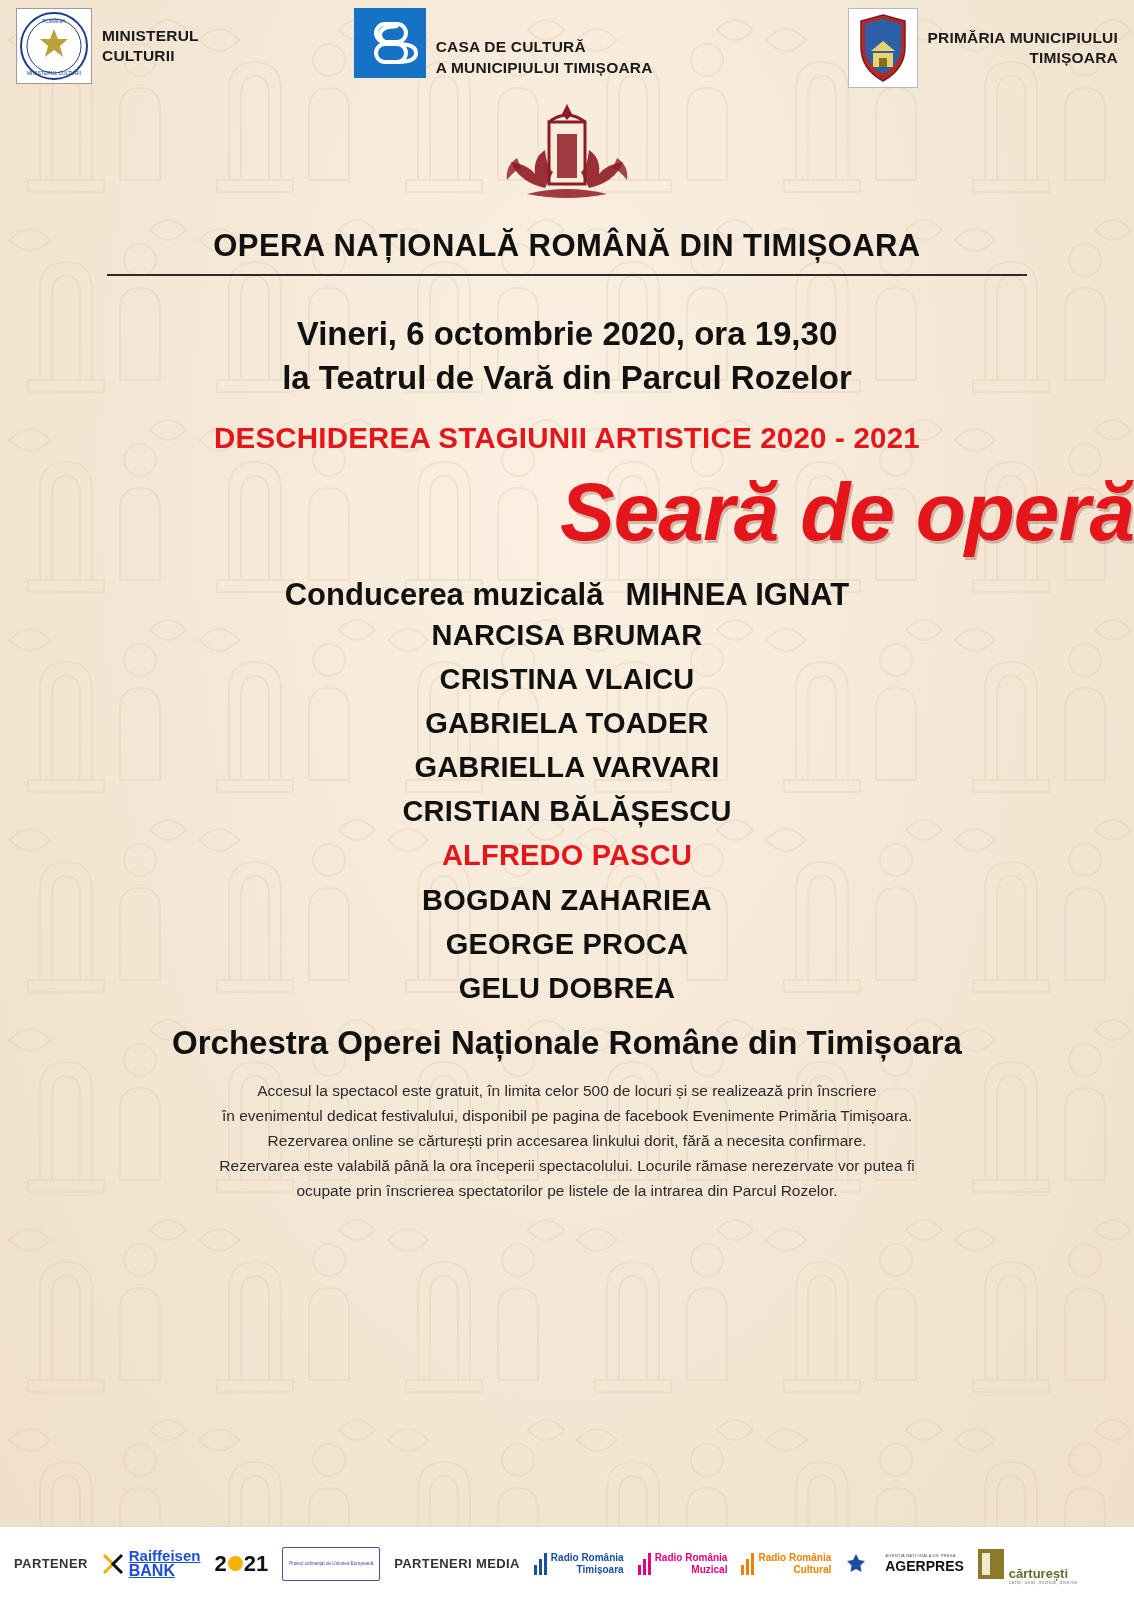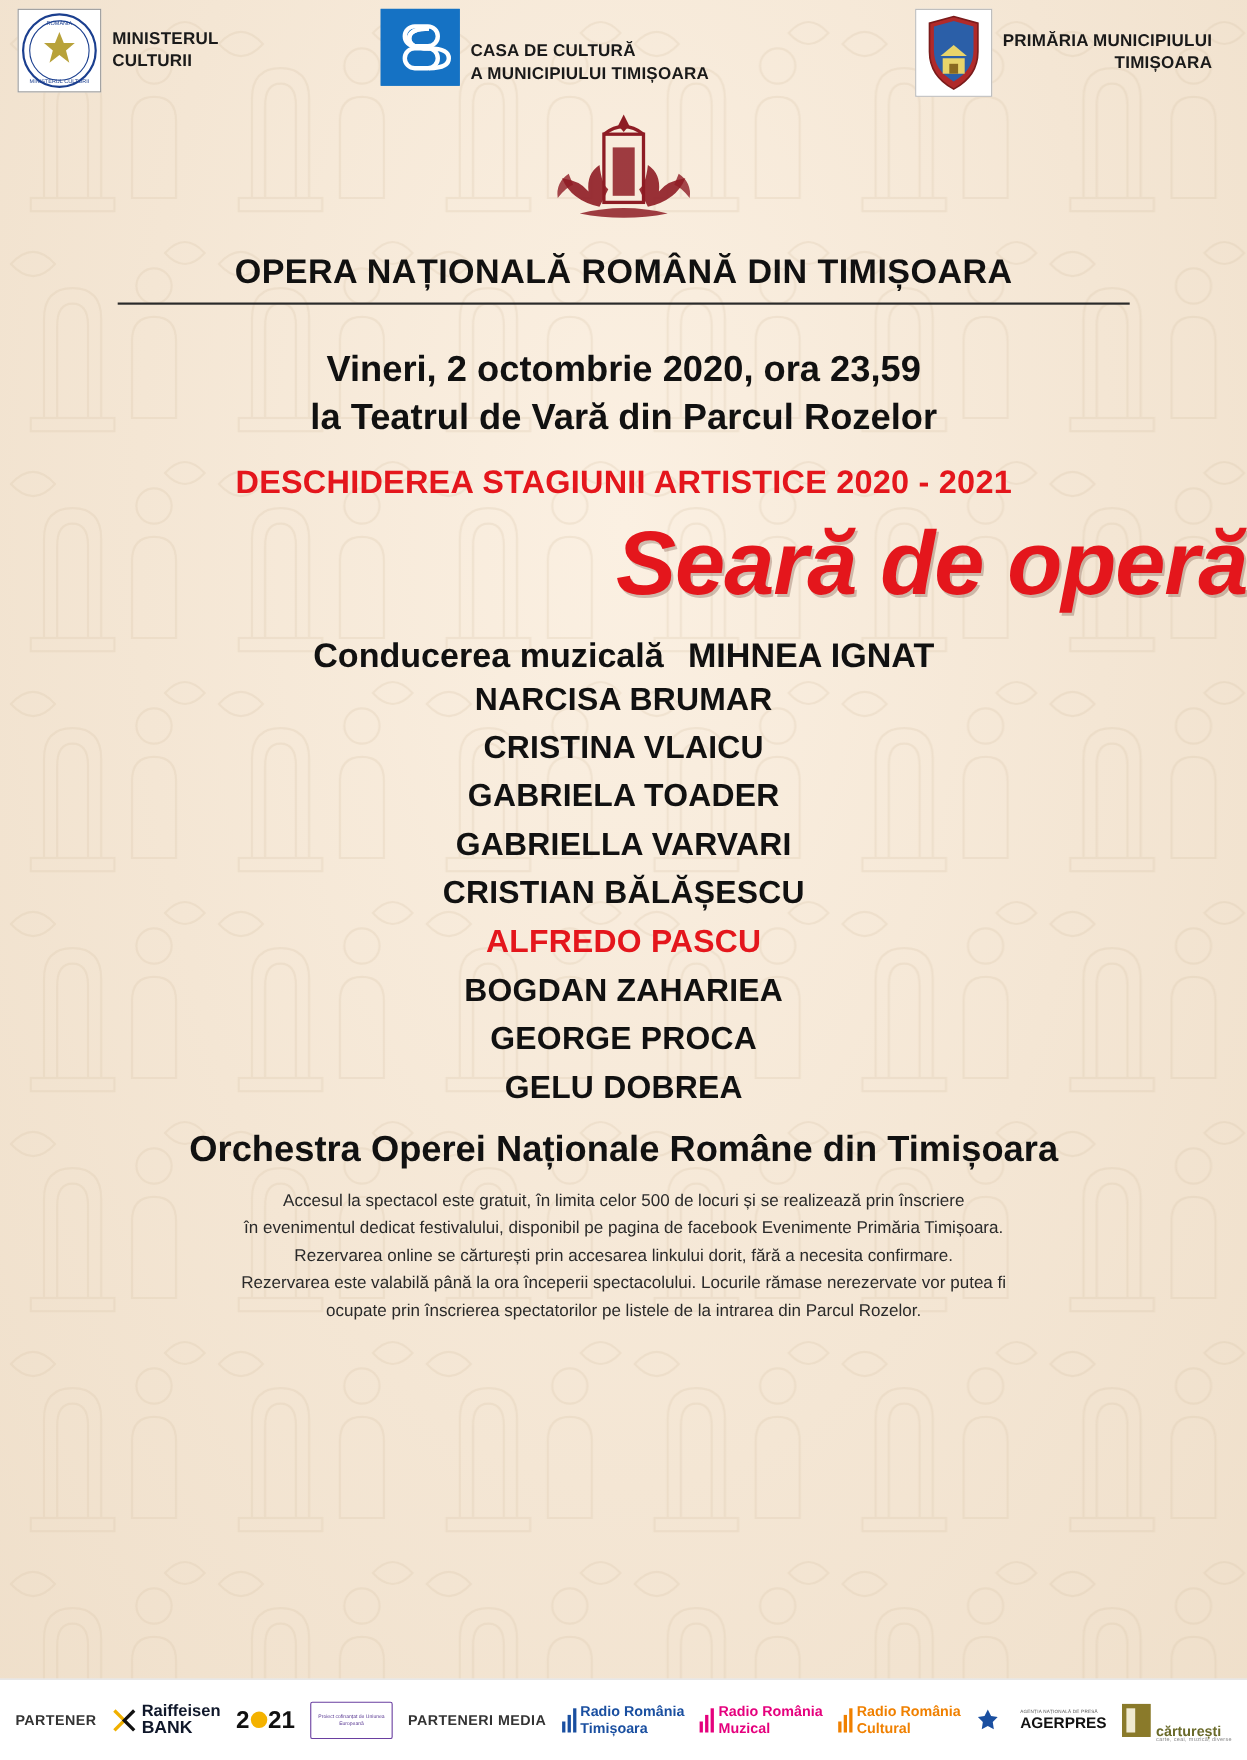--- a/index.html
+++ b/index.html
@@ -27,21 +27,21 @@
   .watermark {
     position: absolute;
     inset: 0;
     opacity: 0.5;
     pointer-events: none;
   }
 
   .header-bar {
     position: relative;
     height: 96px;
-    padding: 8px 32px 0 16px;
+    padding: 8px 16px 0 16px;
     box-sizing: border-box;
     display: flex;
     align-items: flex-start;
     justify-content: space-between;
   }
 
   .logo-block {
     display: flex;
     align-items: center;
     gap: 10px;
@@ -198,21 +198,21 @@
     white-space: nowrap;
   }
   .f-item { display: flex; align-items: center; gap: 5px; white-space: nowrap; }
 
   .raiff {
     display: flex; align-items: center; gap: 5px;
   }
   .raiff-mark {
     width: 22px; height: 22px; position: relative;
   }
-  .raiff-txt { font-size: 15px; font-weight: bold; color: #0f172a; line-height: 1.0; }
+  .raiff-txt { font-size: 15px; font-weight: bold; color: #1d4ed8; line-height: 1.0; text-decoration: underline; }
   .raiff-txt .b2 { display: block; font-size: 16px; }
 
   .tm2021 {
     font-size: 22px; font-weight: bold; color: #111; letter-spacing: 0px;
     display:flex; align-items:center; gap:1px;
   }
   .tm2021 .dot {
     width: 15px; height: 15px; border-radius: 50%; background: #f4b200; display: inline-block;
   }
 
@@ -220,21 +220,21 @@
     width: 96px; height: 32px; border: 1px solid #6a3fa0; border-radius: 2px;
     background: #fff; position: relative; display:flex; align-items:center; justify-content:center;
   }
   .eu-badge .eu-txt { font-size: 4.6px; color: #5a3a93; text-align:center; line-height:1.25; padding: 0 2px;}
 
   .radio {
     display: flex; align-items: center; gap: 4px;
   }
   .radio .bars { display:flex; gap:2px; align-items:flex-end; height: 22px;}
   .radio .bars i { display:block; width:3px; background:#1a4fa0; }
-  .radio .lbl { font-size: 13px; font-weight: bold; color:#1a4fa0; line-height:1.15;}
+  .radio .lbl { font-size: 10px; font-weight: bold; color:#1a4fa0; line-height:1.15;text-align:right;}
   .radio .lbl span { display:block; }
 
   .radio.muz .bars i { background:#e5007d; }
   .radio.muz .lbl { color:#e5007d; }
   .radio.cult .bars i { background:#f08000; }
   .radio.cult .lbl { color:#f08000; }
 
   .agerpres { display:flex; align-items:center; gap:18px; }
   .ager-star { width:22px; height:22px; position:relative;}
   .ager-txt { font-size:14px; font-weight:bold; color:#111; line-height:1;}
@@ -341,21 +341,21 @@
           <path d="M30 60 q-12 8 -10 22 q8 -10 14 -12z" opacity="0.8"></path>
           <path d="M130 60 q12 8 10 22 q-8 -10 -14 -12z" opacity="0.8"></path>
         </g>
       </svg>
     </div>
 
     <div class="opera-title">OPERA NAȚIONALĂ ROMÂNĂ DIN TIMIȘOARA</div>
     <div class="rule"></div>
 
     <div class="date-line">
-      <div>Vineri, 2 octombrie 2020, ora 23,59</div>
+      <div>Vineri, 6 octombrie 2020, ora 19,30</div>
       <div>la Teatrul de Vară din Parcul Rozelor</div>
     </div>
 
     <div class="season">DESCHIDEREA STAGIUNII ARTISTICE 2020 - 2021</div>
 
     <div class="main-title">Seară de operă</div>
 
     <div class="conductor">
       <span>Conducerea muzicală</span><span class="name">MIHNEA IGNAT</span>
     </div>

